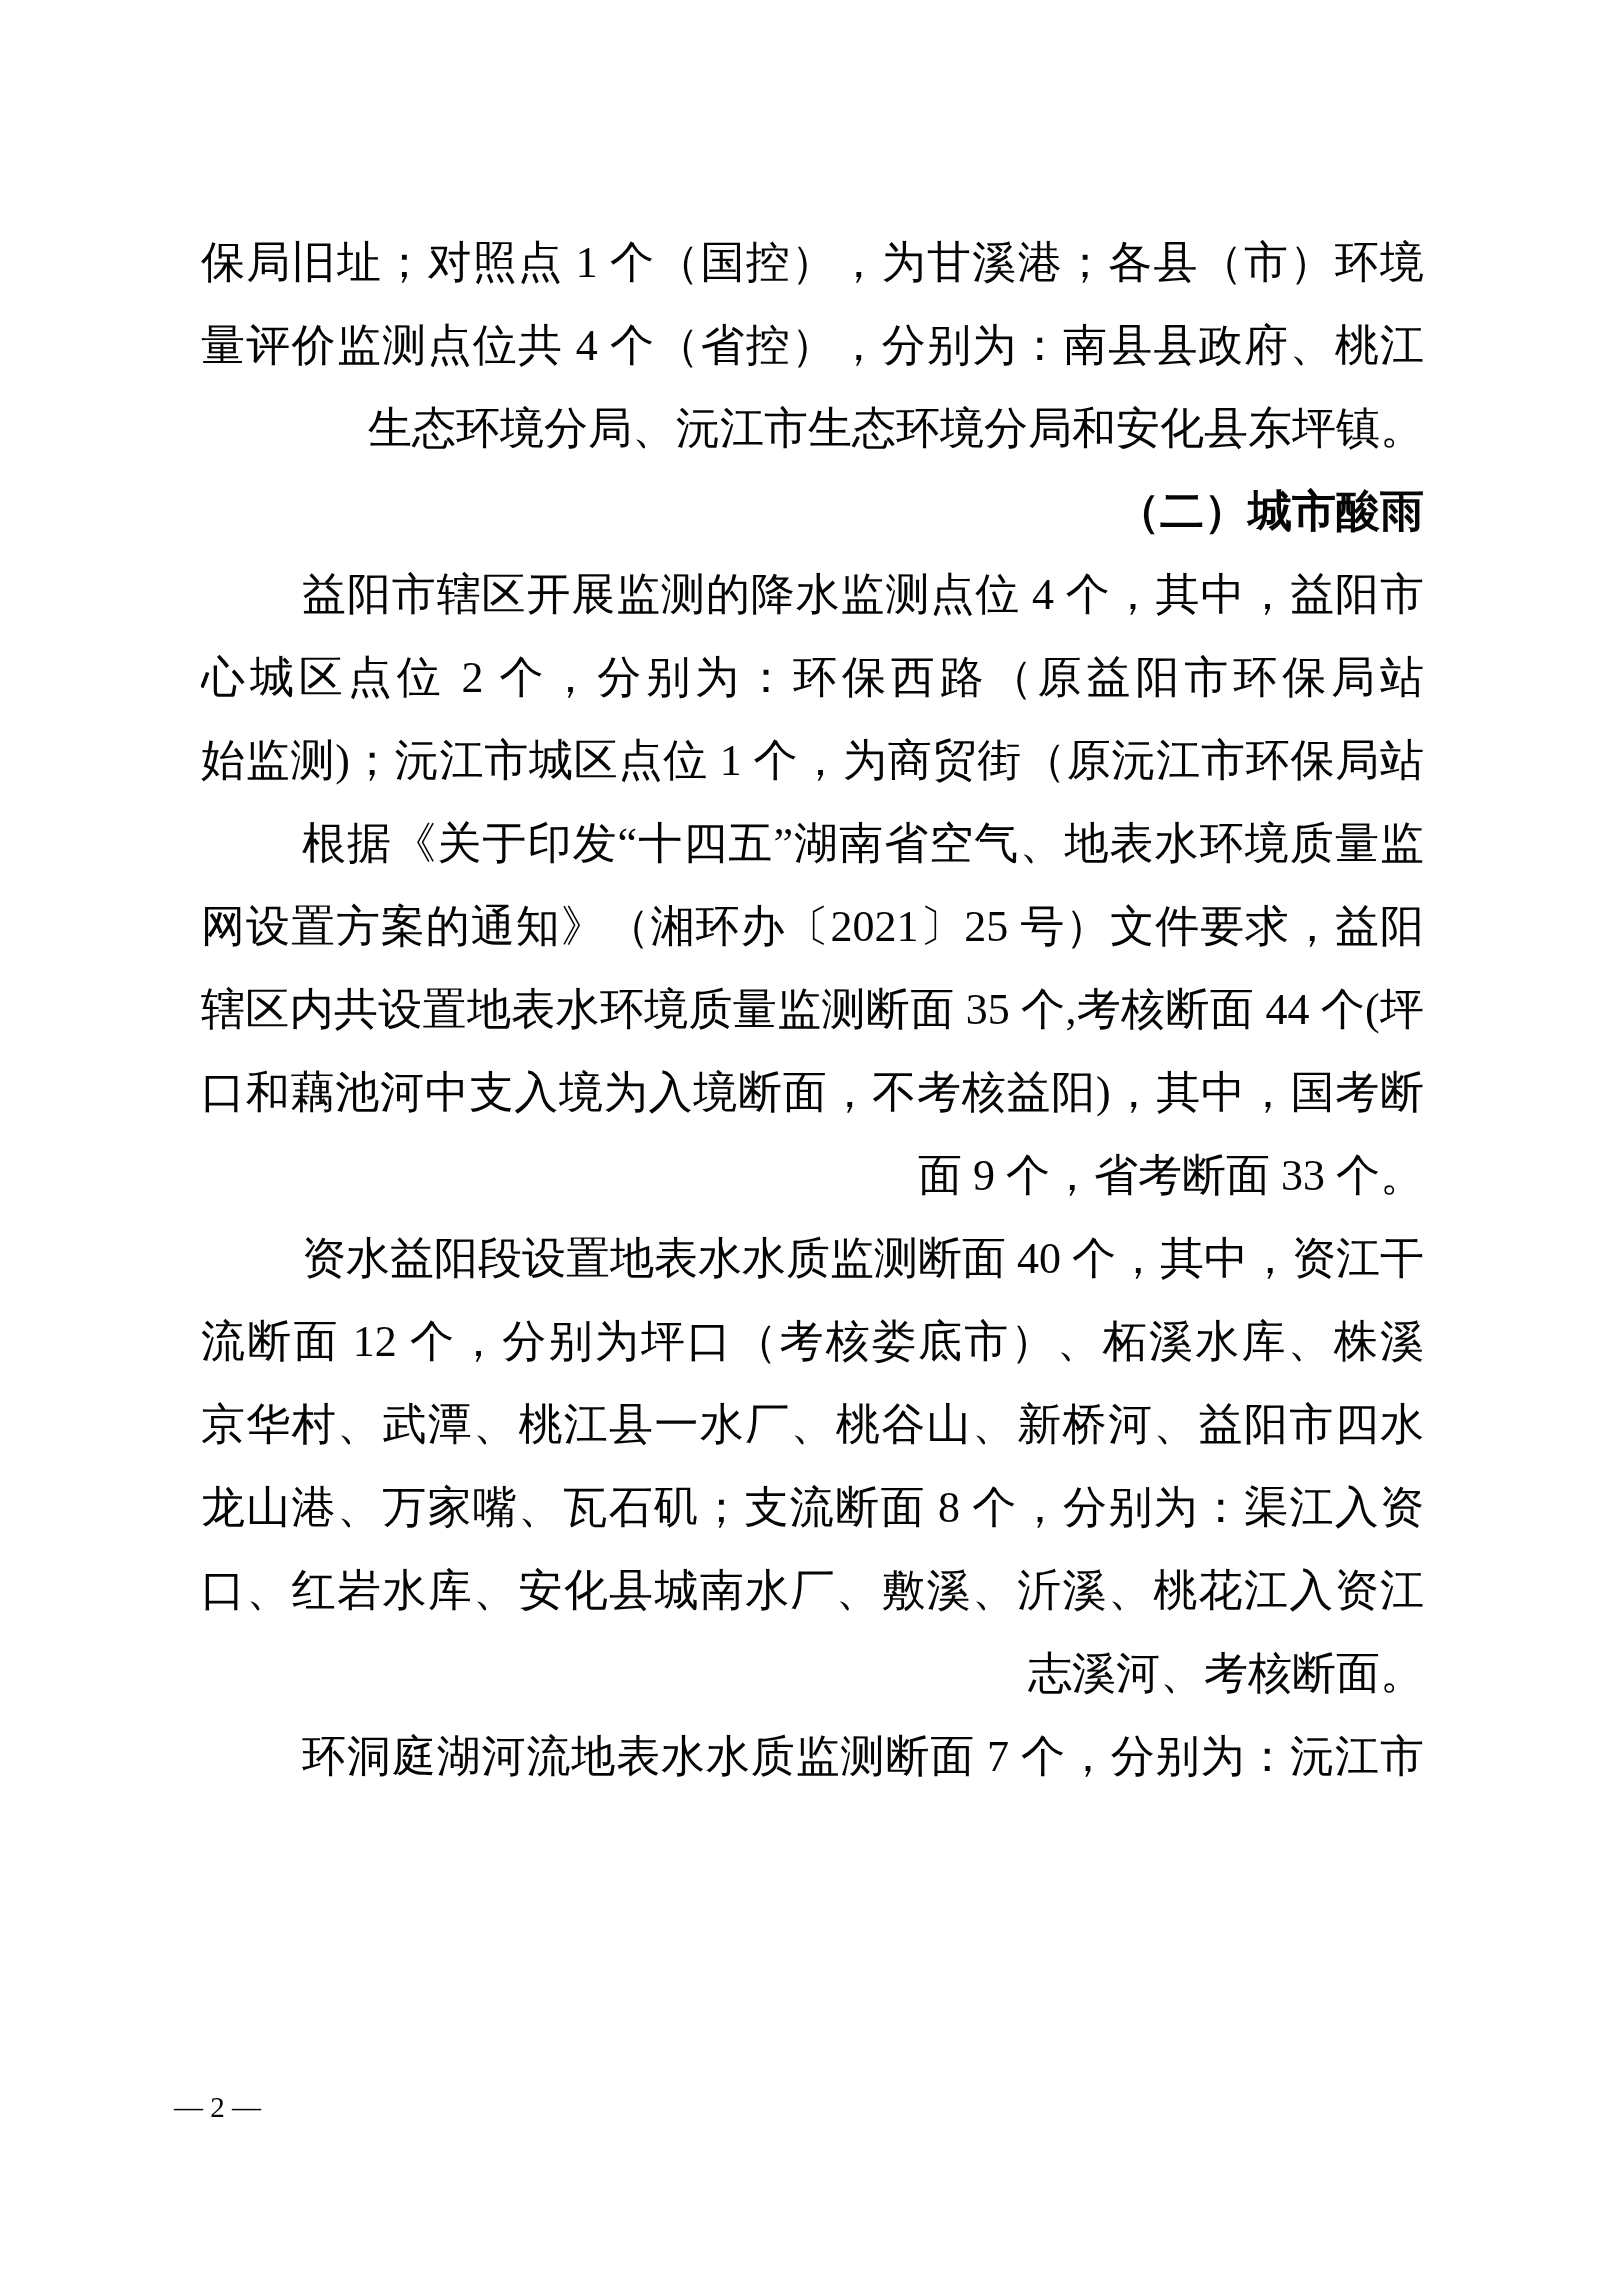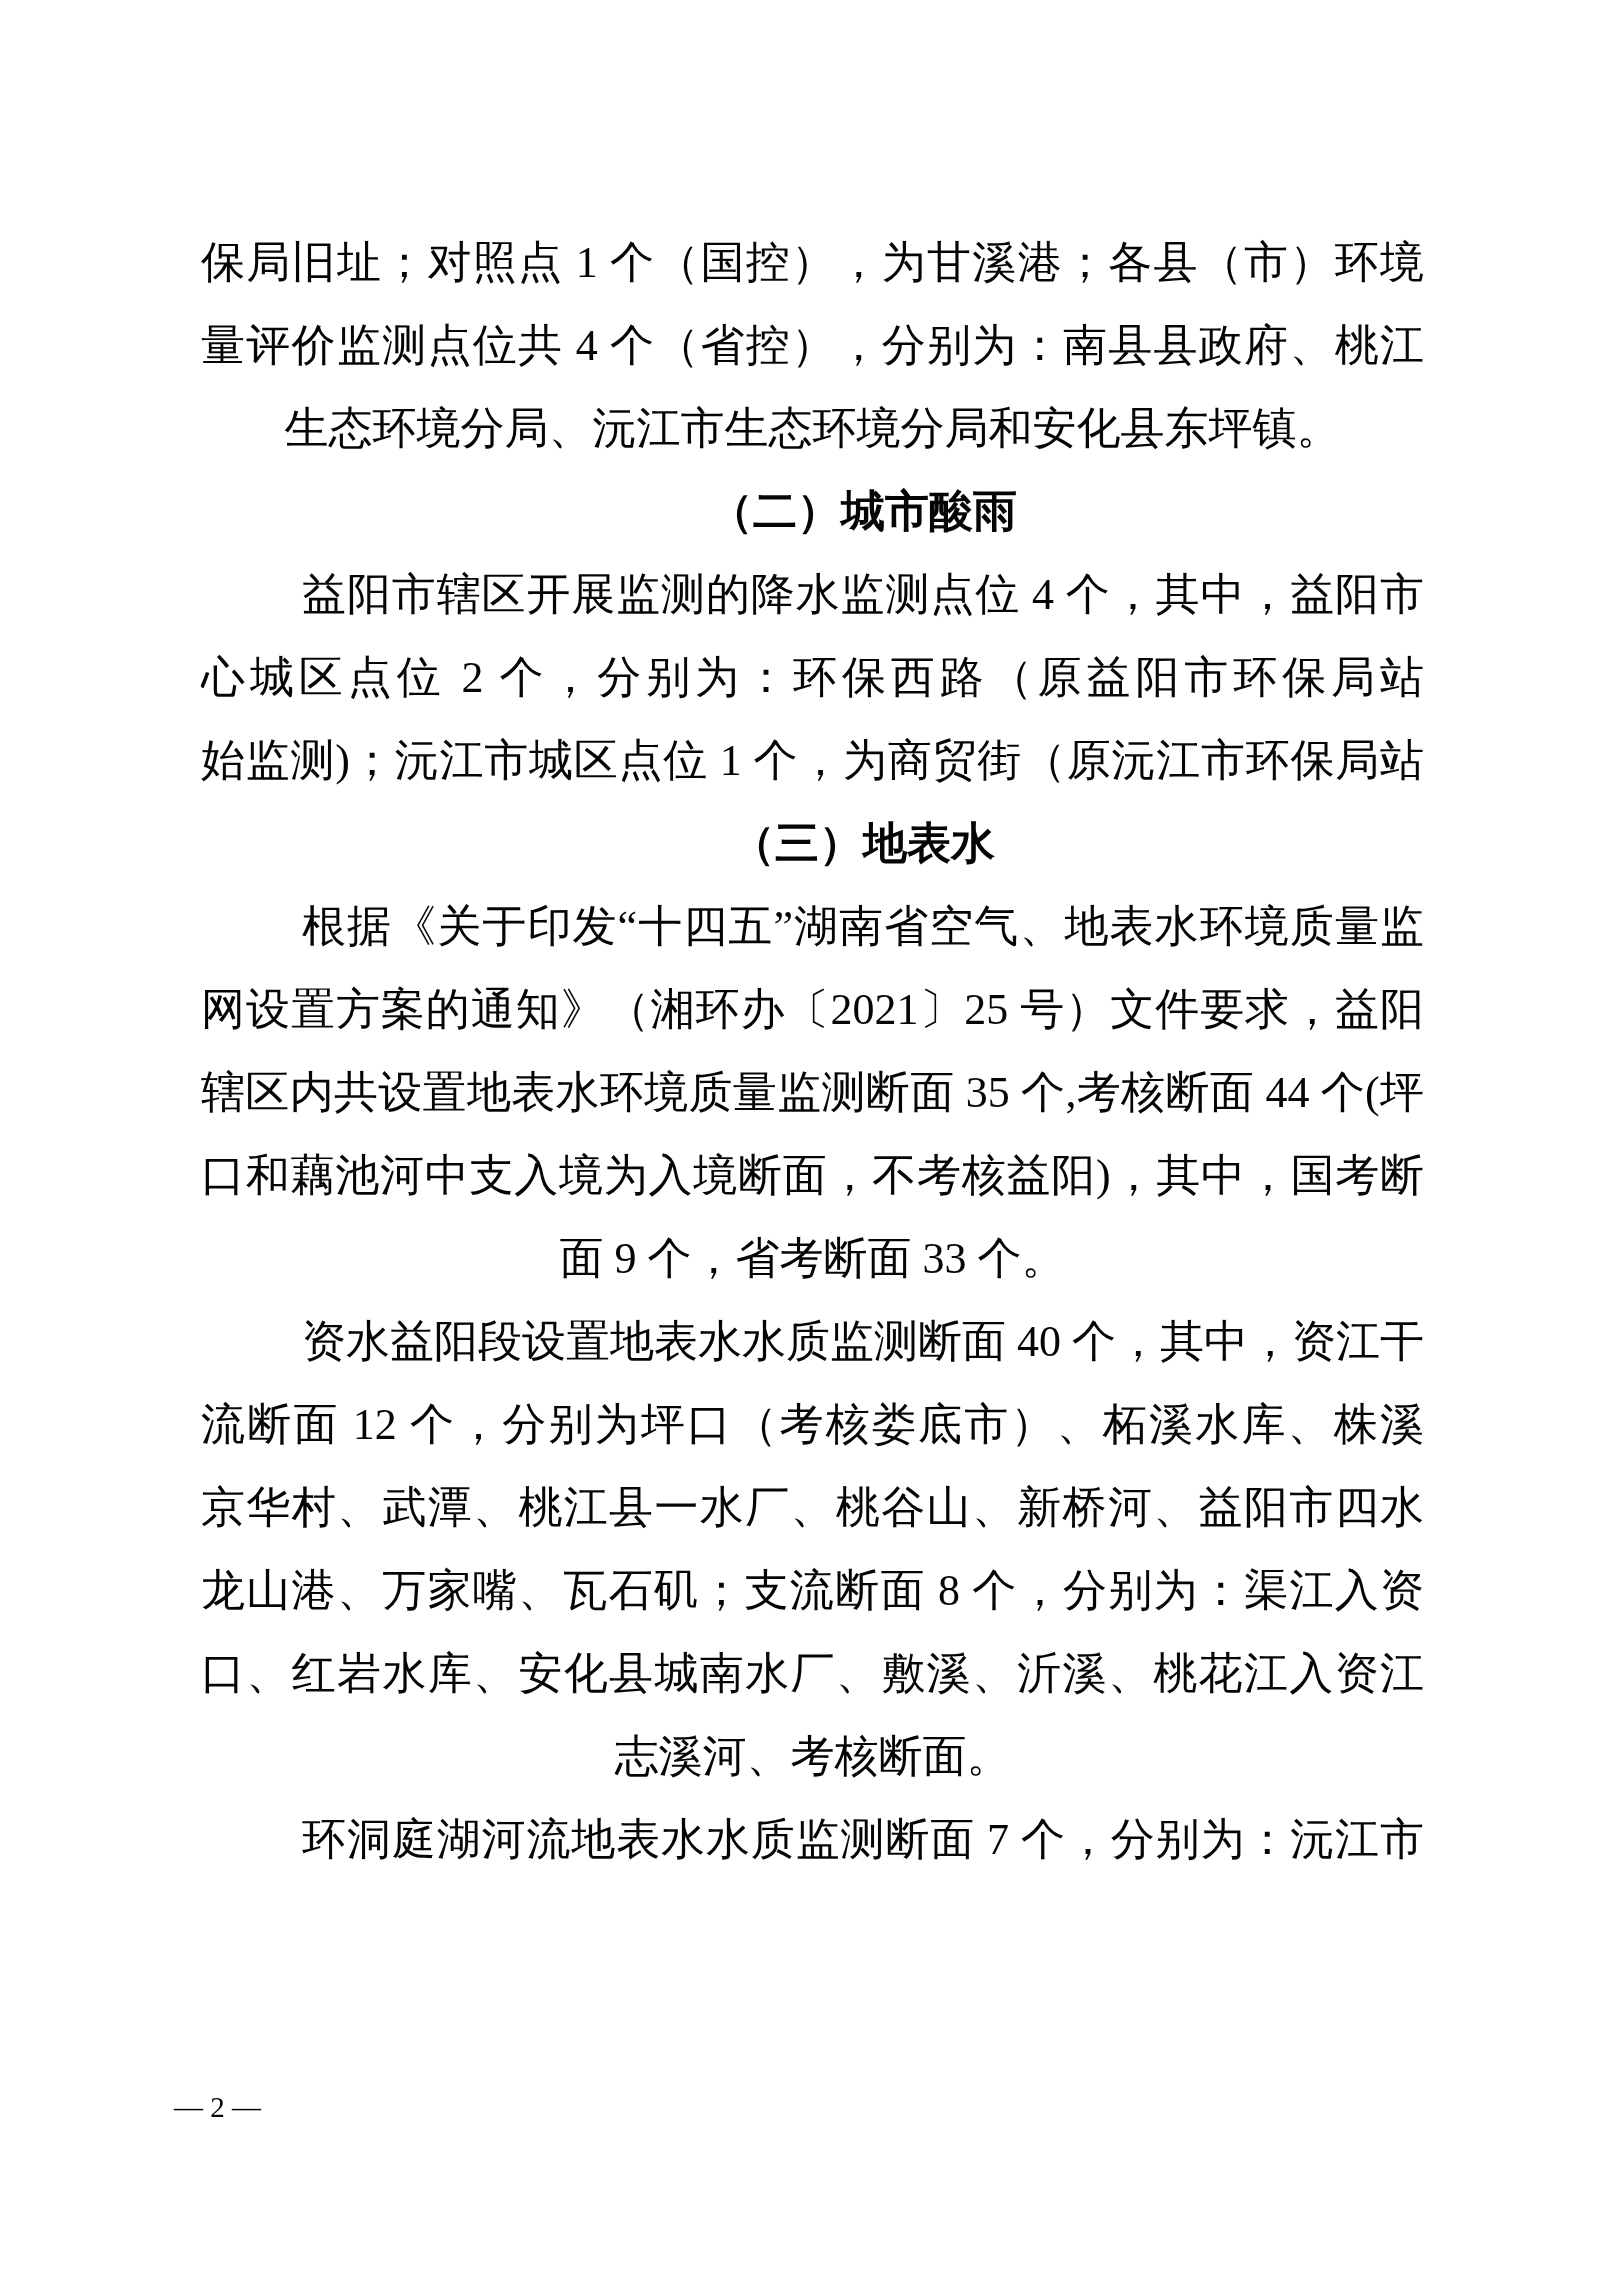--- a/index.html
+++ b/index.html
@@ -21,21 +21,21 @@
     left: 201px;
     top: 221px;
     width: 1223px;
   }
   .line {
     margin: 0;
     padding: 0;
     height: 83px;
     line-height: 83px;
     font-size: 44px;
-    text-align: center;
+    text-align: right;
     overflow: hidden;
   }
   .fill {
     text-align: justify;
     text-align-last: justify;
   }
   .indent {
     text-indent: 101px;
   }
   .heading {
@@ -56,21 +56,20 @@
 
 <div class="page">
   <main class="doc-body">
     <p class="line fill">保局旧址；对照点 1 个（国控），为甘溪港；各县（市）环境质</p>
     <p class="line fill">量评价监测点位共 4 个（省控），分别为：南县县政府、桃江县</p>
     <p class="line">生态环境分局、沅江市生态环境分局和安化县东坪镇。</p>
     <p class="line indent heading">（二）城市酸雨</p>
     <p class="line indent fill">益阳市辖区开展监测的降水监测点位 4 个，其中，益阳市中</p>
     <p class="line fill">心城区点位 2 个，分别为：环保西路（原益阳市环保局站点）、</p>
     <p class="line fill">始监测)；沅江市城区点位 1 个，为商贸街（原沅江市环保局站</p>
-    <p class="line indent heading">（三）地表水</p>
     <p class="line indent fill">根据《关于印发“十四五”湖南省空气、地表水环境质量监测</p>
     <p class="line fill">网设置方案的通知》（湘环办〔2021〕25 号）文件要求，益阳市</p>
     <p class="line fill">辖区内共设置地表水环境质量监测断面 35 个,考核断面 44 个(坪</p>
     <p class="line fill">口和藕池河中支入境为入境断面，不考核益阳)，其中，国考断</p>
     <p class="line">面 9 个，省考断面 33 个。</p>
     <p class="line indent fill">资水益阳段设置地表水水质监测断面 40 个，其中，资江干</p>
     <p class="line fill">流断面 12 个，分别为坪口（考核娄底市）、柘溪水库、株溪口、</p>
     <p class="line fill">京华村、武潭、桃江县一水厂、桃谷山、新桥河、益阳市四水厂、</p>
     <p class="line fill">龙山港、万家嘴、瓦石矶；支流断面 8 个，分别为：渠江入资江</p>
     <p class="line fill">口、红岩水库、安化县城南水厂、敷溪、沂溪、桃花江入资江口、</p>

